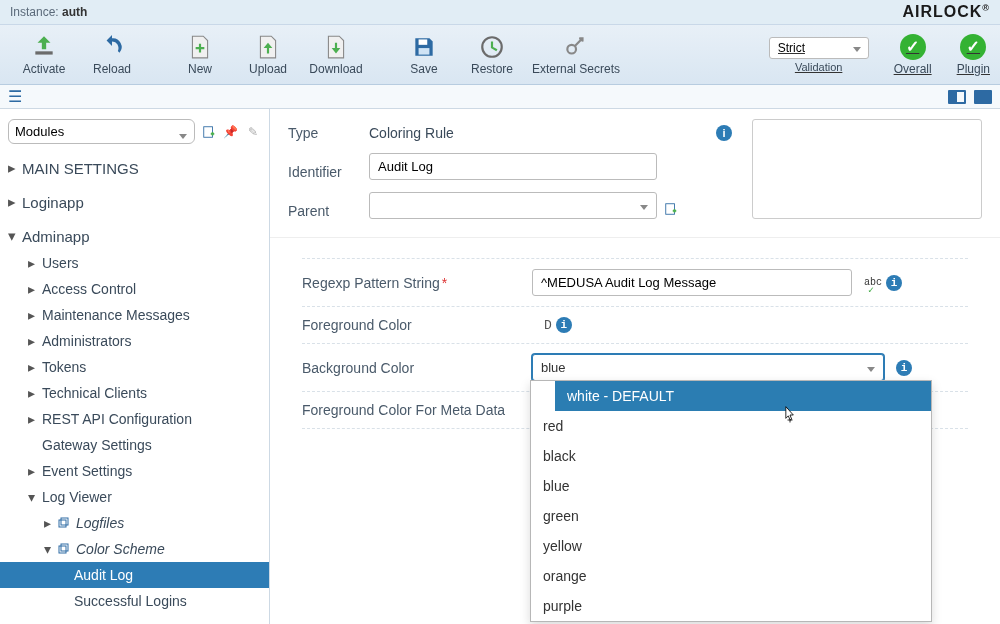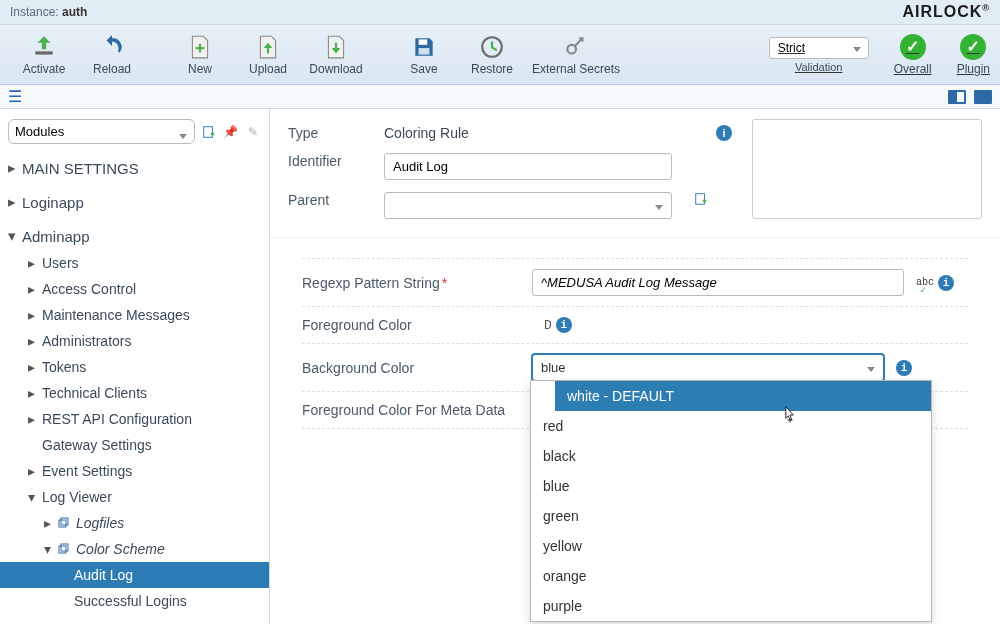--- a/index.html
+++ b/index.html
@@ -164,21 +164,21 @@
     margin-right: 4px;
     color: #555;
   }
   .tree-item.selected .caret { color: #fff; }
   .tree-gap { height: 6px; }
   .tree-item .node-icon { width: 14px; margin-right: 4px; color: #2d6aa3; display: inline-flex; }
   .tree-item.italic span.label { font-style: italic; }
 
   
   .main-panel { flex: 1; overflow-y: auto; padding: 10px 18px 20px 18px; }
-  .header-row { display: flex; align-items: flex-start; gap: 16px; padding: 6px 0; }
+  .header-row { display: flex; align-items: flex-end; gap: 1px; padding: 6px 0; }
   .header-row label {
     width: 80px;
     color: #4a5a6a;
     font-size: 14px;
   }
   .header-row .static-value { color: #3a4a5a; font-size: 14px; flex: 1; }
   input[type="text"], .select-box {
     border: 1px solid #bbb;
     border-radius: 3px;
     padding: 5px 8px;
@@ -201,21 +201,21 @@
   .header-section { display: flex; gap: 20px; align-items: flex-start; }
   .header-fields { flex: 1; }
 
   .divider { height: 1px; background: #e0e6ec; margin: 12px -18px; border-top: 1px solid #eee; }
 
   .form-section { padding: 8px 14px; }
   .form-row { display: flex; align-items: center; padding: 10px 0; border-bottom: 1px dashed #d9e1e8; }
   .form-row:first-child { border-top: 1px dashed #d9e1e8; }
   .form-row label { width: 230px; color: #4a5a6a; font-size: 14px; }
   .form-row .req { color: #d33; margin-left: 2px; }
-  .form-row .field-input { width: 372px; font-style: italic; }
+  .form-row .field-input { width: 320px; }
   .form-row .field-select {
     width: 320px;
     border: 1px solid #bbb;
     border-radius: 3px;
     padding: 5px 8px;
     font-size: 13px;
     display: flex;
     justify-content: space-between;
     align-items: center;
     background: #fff;

